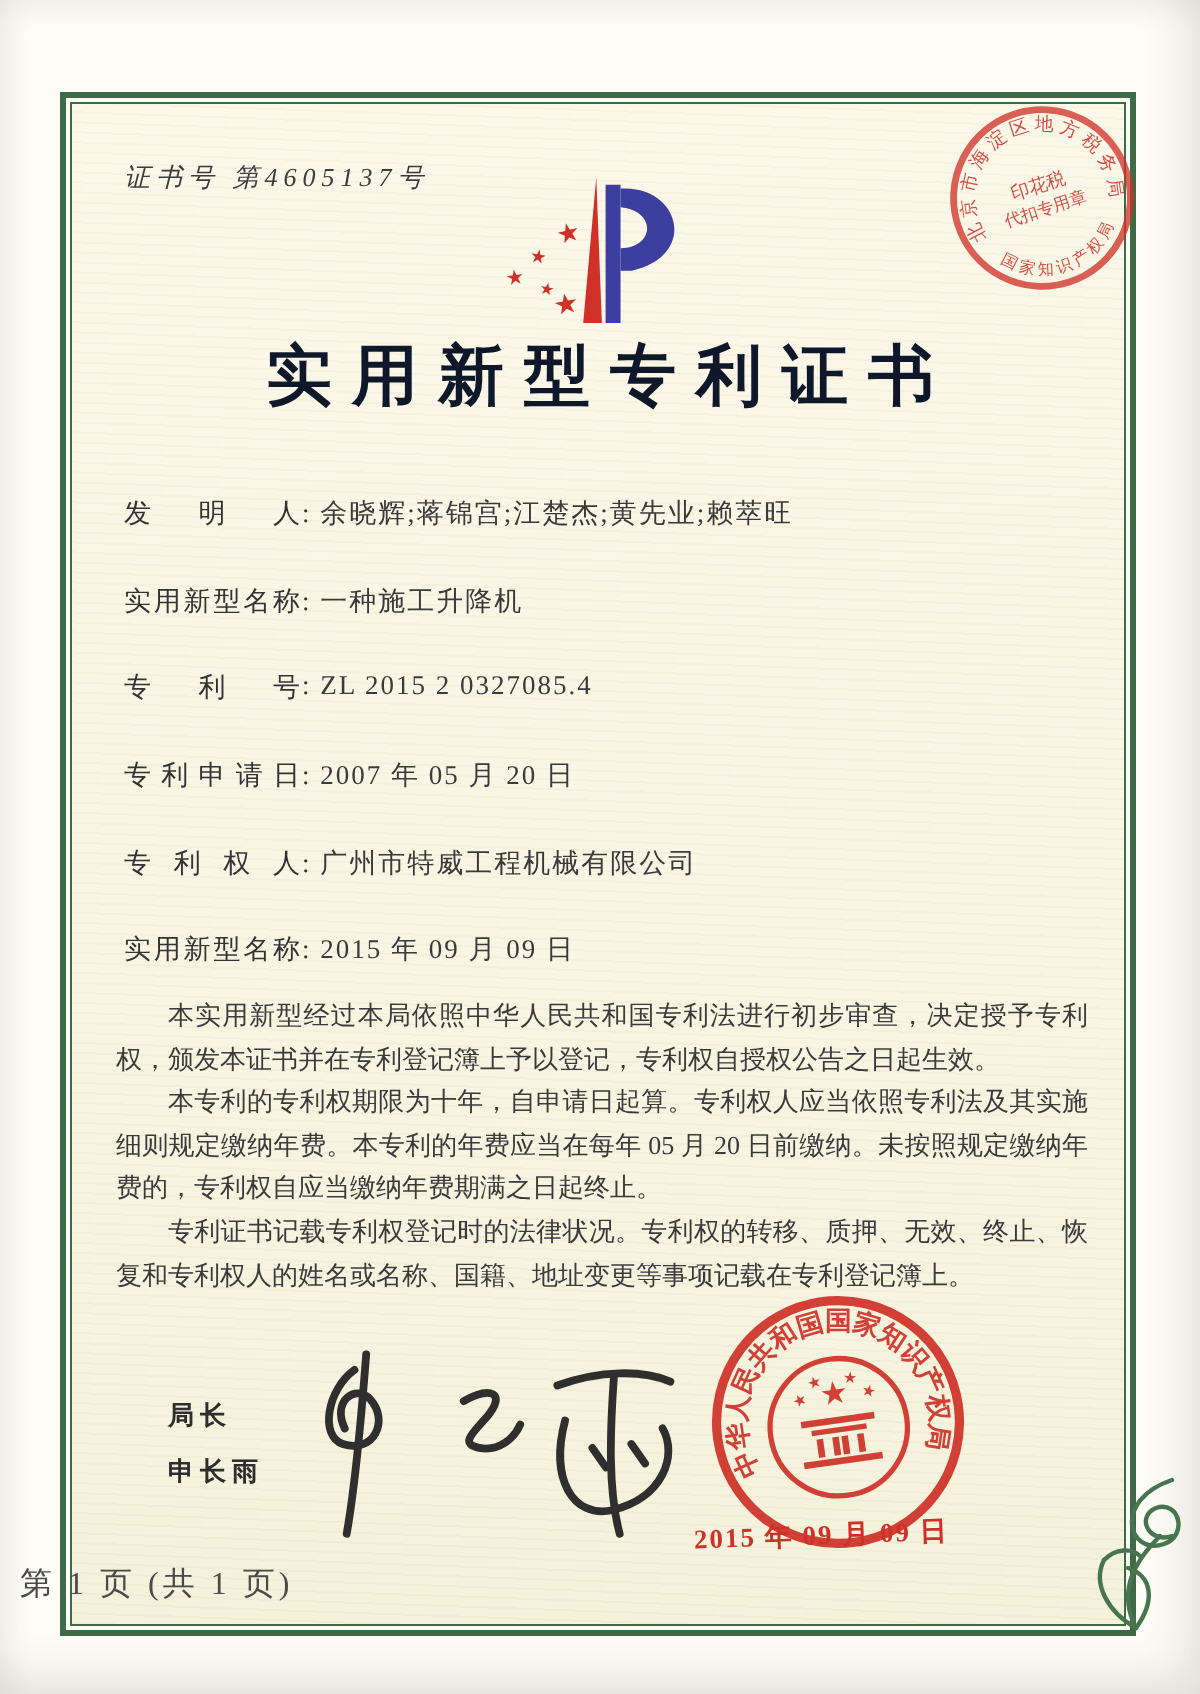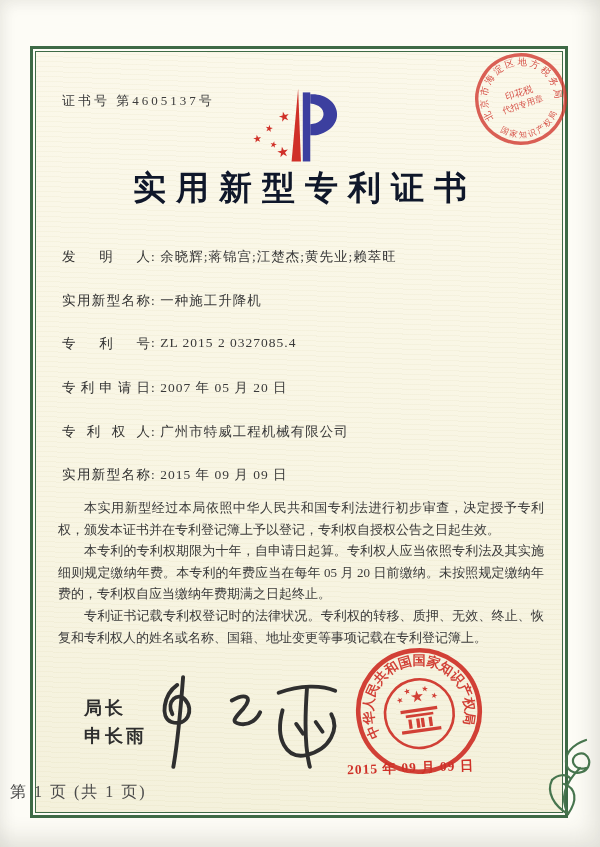--- a/index.html
+++ b/index.html
@@ -21,22 +21,23 @@
     position:absolute;left:30px;top:46px;width:538px;height:772px;
     border:3px solid var(--border-green);
   }
   .frame-inner{
     position:absolute;inset:2px;border:1px solid var(--border-green);
     background:
       repeating-linear-gradient(2deg, rgba(185,175,105,0.07) 0 1px, rgba(0,0,0,0) 1px 5px),
       linear-gradient(180deg,#fbf8ea 0%,#f8f5e3 60%,#f4f1dc 100%);
   }
   .cert-no{
-    position:absolute;left:62px;top:92px;font-size:13px;letter-spacing:3px;
+    position:absolute;left:62px;top:80px;font-size:13px;letter-spacing:3px;
     color:#3c3c3c;
+    font-style:italic;
   }
   .corner-stamp{position:absolute;left:470px;top:48px;width:102px;height:102px;opacity:.85;}
   .logo{position:absolute;left:244px;top:86px;width:112px;height:80px;}
   .title{
     position:absolute;top:166px;left:0;width:100%;text-align:center;
     font-size:33px;font-weight:bold;letter-spacing:10px;padding-left:10px;
     color:#0f172a;
   }
   .fields{position:absolute;left:62px;top:248px;right:58px;}
   .field-row{height:43.7px;font-size:13.5px;color:#333;white-space:nowrap;}
@@ -45,21 +46,21 @@
     vertical-align:top;
   }
   .field-colon{margin:0 2px 0 1px;}
   .field-value{letter-spacing:1px;color:#3a3a3a;}
   .body-text{
     position:absolute;left:58px;right:56px;top:497px;
     font-size:13px;line-height:21.6px;text-align:justify;color:#3a3a3a;
   }
   .body-text p{text-indent:2em;}
   .director{
-    position:absolute;left:84px;top:694px;font-size:18px;line-height:28px;
+    position:absolute;left:84px;top:694px;font-size:13px;line-height:28px;
     letter-spacing:3px;font-weight:bold;color:#2e2e2e;
     font-family:"Liberation Sans","DejaVu Sans",sans-serif;
   }
   .signature{position:absolute;left:148px;top:672px;width:195px;height:100px;}
   .seal{position:absolute;left:353px;top:645px;width:132px;height:132px;opacity:.92;}
   .seal-stroke{stroke:var(--seal-red);}
   .seal-fill{fill:var(--seal-red);}
   .seal-text{fill:var(--seal-red);font-weight:bold;font-family:"Liberation Serif",serif;}
   .seal-date{
     position:absolute;left:347px;top:759px;font-size:13.5px;font-weight:bold;

